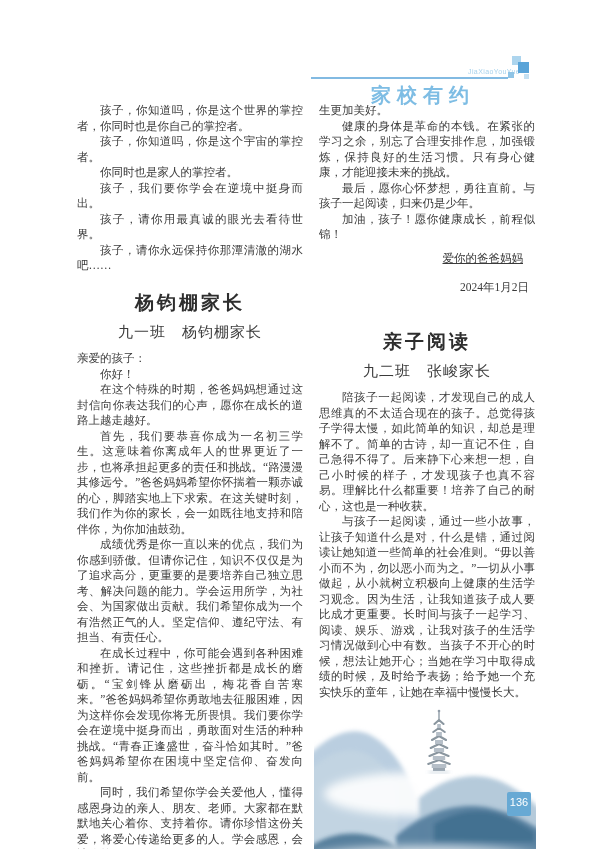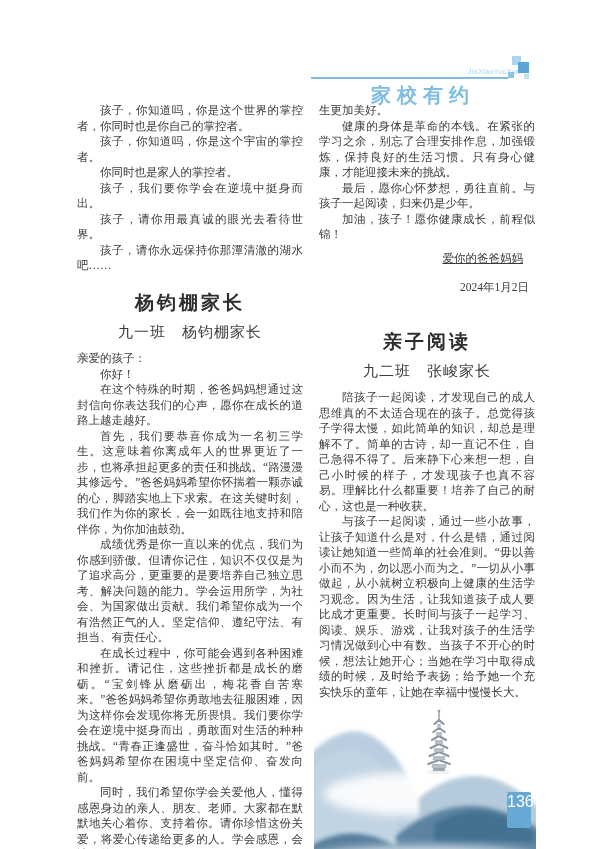--- a/index.html
+++ b/index.html
@@ -47,23 +47,23 @@
   .byline { font-size:15px; letter-spacing:1px; text-align:center; margin-bottom:11px; text-indent:0; }
   .sig  { text-align:right; text-indent:0; padding-right:12px; margin-top:8px;text-decoration:underline; }
   .date { text-align:right; text-indent:0; padding-right:6px; margin-top:14px; }
   .reading-title { margin-top:33px; }
 
   
   .painting { width:222px; height:154px; margin:8px 0 0 -5px; }
 
   
   .badge {
-    position:absolute; left:507px; top:792px; width:24px; height:36px;
+    position:absolute; left:507px; top:792px; width:24px; height:24px;
     background:var(--badge,#67a9d4); color:#ffffff; border-radius:2px;
-    font-family:"Liberation Sans",sans-serif; font-size:16px;
+    font-family:"Liberation Sans",sans-serif; font-size:11px;
     text-align:center; line-height:20px;
   }
 </style>
 </head>
 <body>
 
 <div class="page">
 
   <div class="header-title">家校有约</div>
   <div class="header-sub">JiaXiaoYouYue</div>

